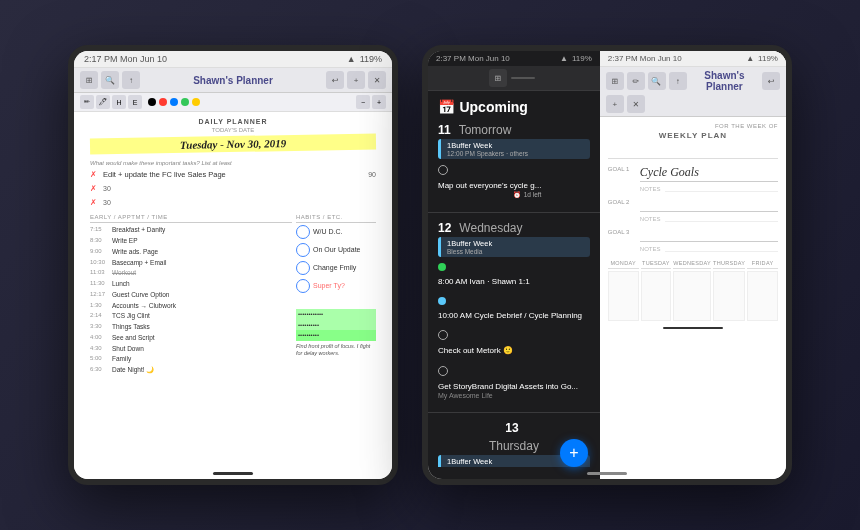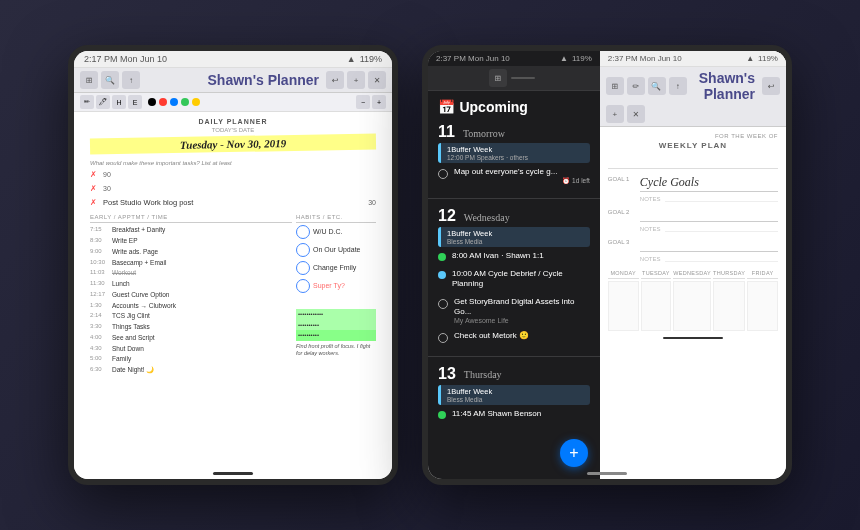--- a/index.html
+++ b/index.html
@@ -99,26 +99,26 @@
       cursor: pointer;
       flex-shrink: 0;
     }
 
     .toolbar-btn-dark {
       background: #3a3a3c;
       color: #aaa;
     }
 
     .toolbar-title {
-      font-size: 14px;
+      font-size: 10px;
       font-weight: 600;
       color: #4a4a8a;
       margin: 0 4px;
       flex: 1;
-      text-align: right;
+      text-align: center;
     }
 
     
     .tools-row {
       display: flex;
       align-items: center;
       padding: 2px 6px;
       background: #f0f0f4;
       border-bottom: 1px solid #ddd;
       gap: 2px;
@@ -299,38 +299,38 @@
       display: flex;
       align-items: center;
       gap: 4px;
     }
 
     .cal-section {
       padding: 4px 10px;
     }
 
     .cal-day-num {
-      font-size: 16px;
+      font-size: 12px;
       font-weight: 700;
       color: #fff;
       margin-right: 4px;
     }
 
     .cal-day-label {
-      font-size: 10px;
+      font-size: 12px;
       color: #aaa;
-      font-family: Liberation Serif, serif;
     }
 
     .cal-event {
       display: flex;
       align-items: flex-start;
       gap: 6px;
       margin-bottom: 3px;
       padding: 2px 0;
+      flex-direction: column;
     }
 
     .cal-event-dot {
       width: 8px;
       height: 8px;
       border-radius: 50%;
       margin-top: 2px;
       flex-shrink: 0;
     }
 
@@ -539,29 +539,29 @@
         <div style="text-align:center; margin-bottom:4px;">
           <div style="font-size:6px; color:#999; margin-bottom:1px;">TODAY'S DATE</div>
           <div class="planner-date handwritten" style="font-size:11px; background:#ffff88; padding:2px 6px; display:inline-block;">Tuesday - Nov 30, 2019</div>
         </div>
 
         <div style="font-size:6px; color:#888; margin-bottom:3px; font-style:italic;">What would make these important tasks? List at least</div>
 
         <div class="task-list">
           <div class="task-item">
             <span class="task-check x-mark">✗</span>
+            <span class="task-text">Edit + update the FC live Sales Page</span>
             <span class="task-score">90</span>
           </div>
           <div class="task-item">
             <span class="task-check x-mark">✗</span>
             <span class="task-score">30</span>
           </div>
           <div class="task-item">
             <span class="task-check x-mark">✗</span>
-            <span class="task-text">Post Studio Work blog post</span>
             <span class="task-score">30</span>
           </div>
         </div>
 
         <div class="time-section">
           <div class="time-col">
             <div class="time-col-header">EARLY / APPTMT / TIME</div>
             <div class="time-row">
                 <span class="time-label">7:15</span>
                 <span class="time-text">Breakfast + Danity</span>
@@ -720,36 +720,36 @@
               </div>
               <div class="cal-event">
                 <div class="cal-event-dot" style="background:#5ac8fa;"></div>
                 <div class="cal-event-content">
                   <div class="cal-event-title">10:00 AM Cycle Debrief / Cycle Planning</div>
                 </div>
               </div>
               <div class="cal-event">
                 <div class="unchecked-circle"></div>
                 <div class="cal-event-content">
+                  <div class="cal-event-title">Check out Metork 🙂</div>
+                </div>
+              </div>
+              <div class="cal-event">
+                <div class="unchecked-circle"></div>
+                <div class="cal-event-content">
                   <div class="cal-event-title">Get StoryBrand Digital Assets into Go...</div>
                   <div class="cal-event-sub">My Awesome Life</div>
                 </div>
               </div>
-              <div class="cal-event">
-                <div class="unchecked-circle"></div>
-                <div class="cal-event-content">
-                  <div class="cal-event-title">Check out Metork 🙂</div>
-                </div>
-              </div>
             </div>
 
             <div class="cal-divider"></div>
 
             <div class="cal-section">
-              <div style="display:flex; align-items:center; gap:4px;">
+              <div style="display:flex; align-items:center; gap:4px;flex-direction:column;">
                 <span class="cal-day-num">13</span>
                 <span class="cal-day-label">Thursday</span>
               </div>
               <div style="margin: 2px 0; padding: 2px 6px; background:#2a3a4a; border-radius:3px; border-left:3px solid #5ac8fa;">
                 <div style="font-size:7.5px; color:#fff;">1Buffer Week</div>
                 <div style="font-size:6.5px; color:#aaa;">Bless Media</div>
               </div>
               <div class="cal-event">
                 <div class="cal-event-dot" style="background:#30d158;"></div>
                 <div class="cal-event-content">

